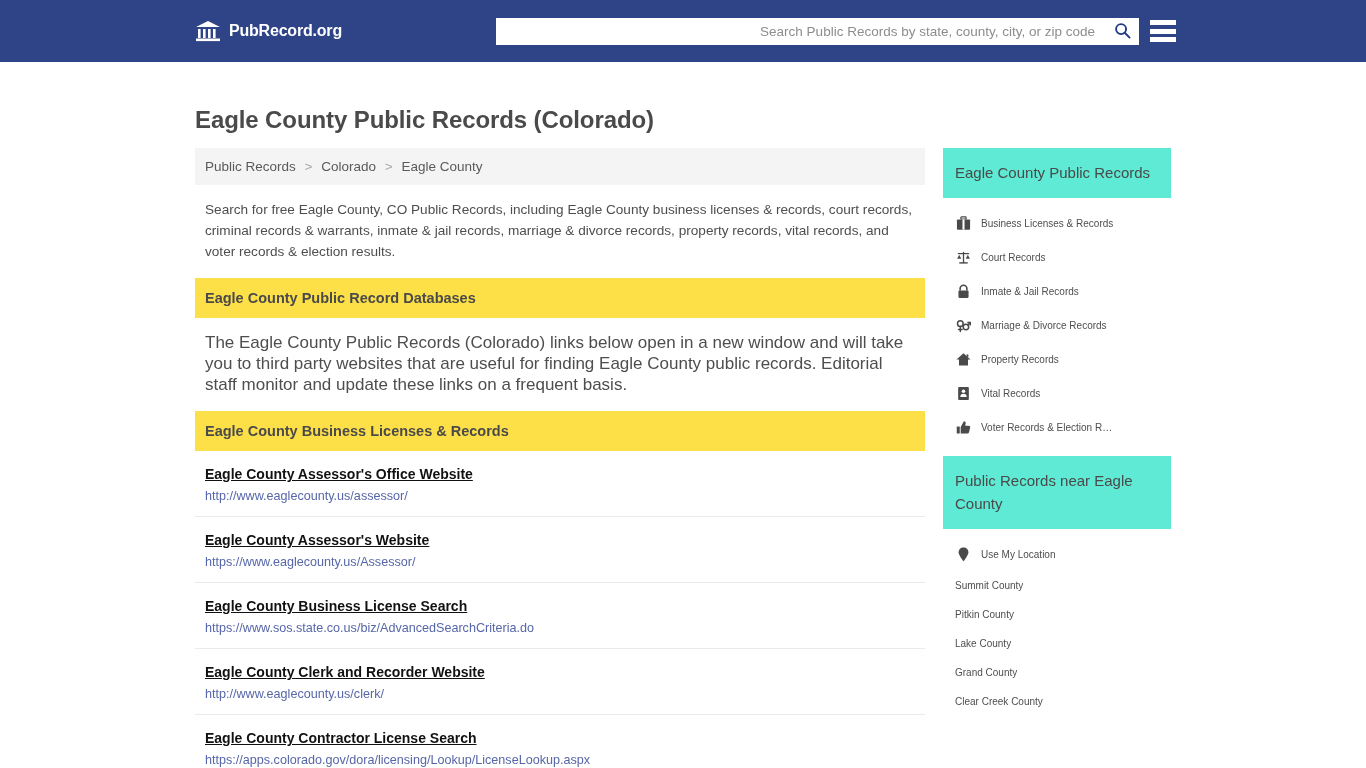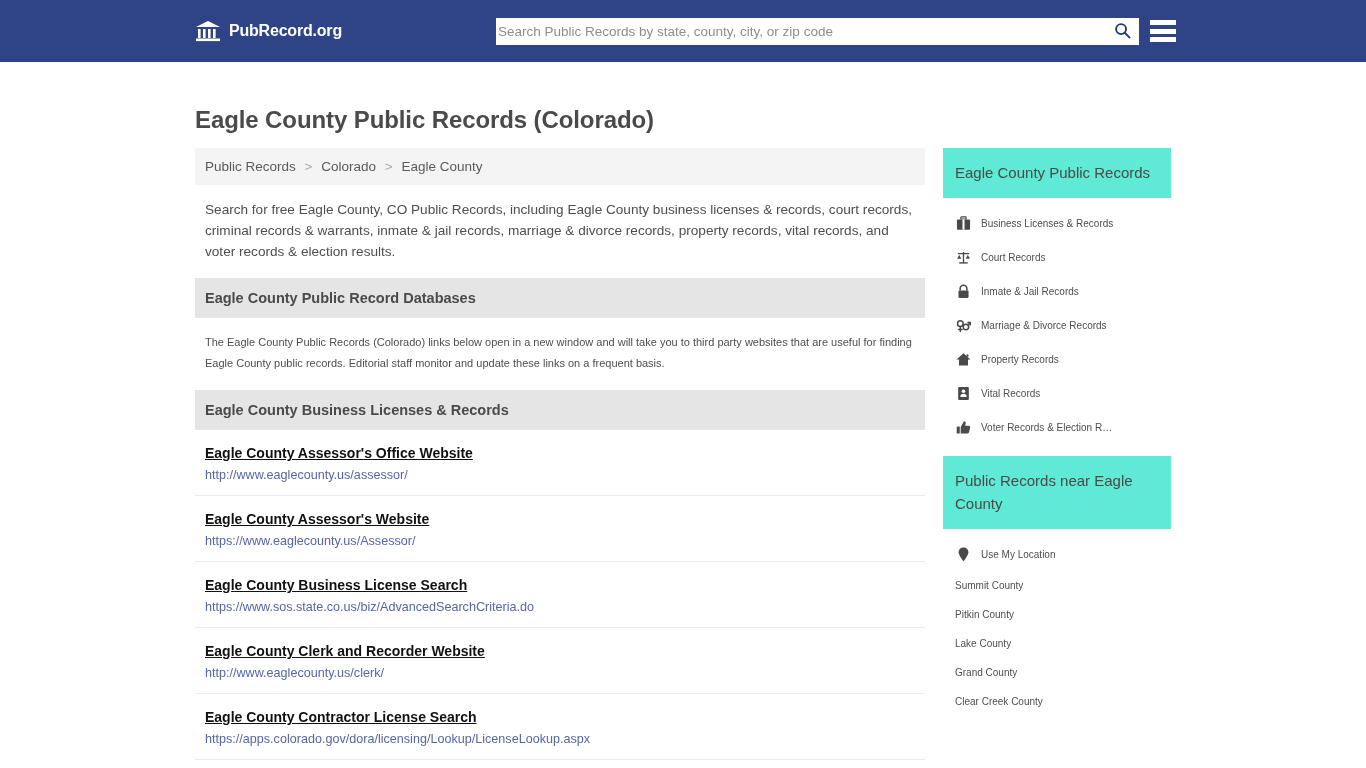--- a/index.html
+++ b/index.html
@@ -41,25 +41,26 @@
     height: 27px;
     background: #ffffff;
     display: flex;
     align-items: center;
   }
   .search-input {
     flex: 1;
     height: 100%;
     border: none;
     outline: none;
-    padding: 0 2px;
+    padding: 0 10px;
     font-family: "Liberation Sans", sans-serif;
     font-size: 13.5px;
     color: #333;
     background: transparent;
+    text-align: right;
   }
   .search-input::placeholder { color: #8d8d8d; }
   .search-btn {
     width: 34px; height: 100%;
     border: none; background: transparent;
     display: flex; align-items: center; justify-content: center;
     cursor: pointer;
   }
   .hamburger {
     position: absolute;
@@ -98,29 +99,29 @@
   .breadcrumb .sep { color: #aaaaaa; margin: 0 5px; }
 
   .intro {
     font-size: 13.6px;
     line-height: 21px;
     color: #4e4e4e;
     padding: 14px 10px 16px 10px;
   }
 
   .section-head {
-    background: #e5e5e5;
+    background: #fde047;
     padding: 12px 10px;
     font-size: 14.5px;
     font-weight: bold;
     color: #4a4a4a;
   }
 
   .section-body {
-    font-size: 11px;
+    font-size: 17px;
     line-height: 21px;
     color: #4e4e4e;
     padding: 14px 10px 16px 10px;
   }
 
   
   .link-row {
     padding: 14px 10px 13px 10px;
     border-bottom: 1px solid #ebebeb;
   }

